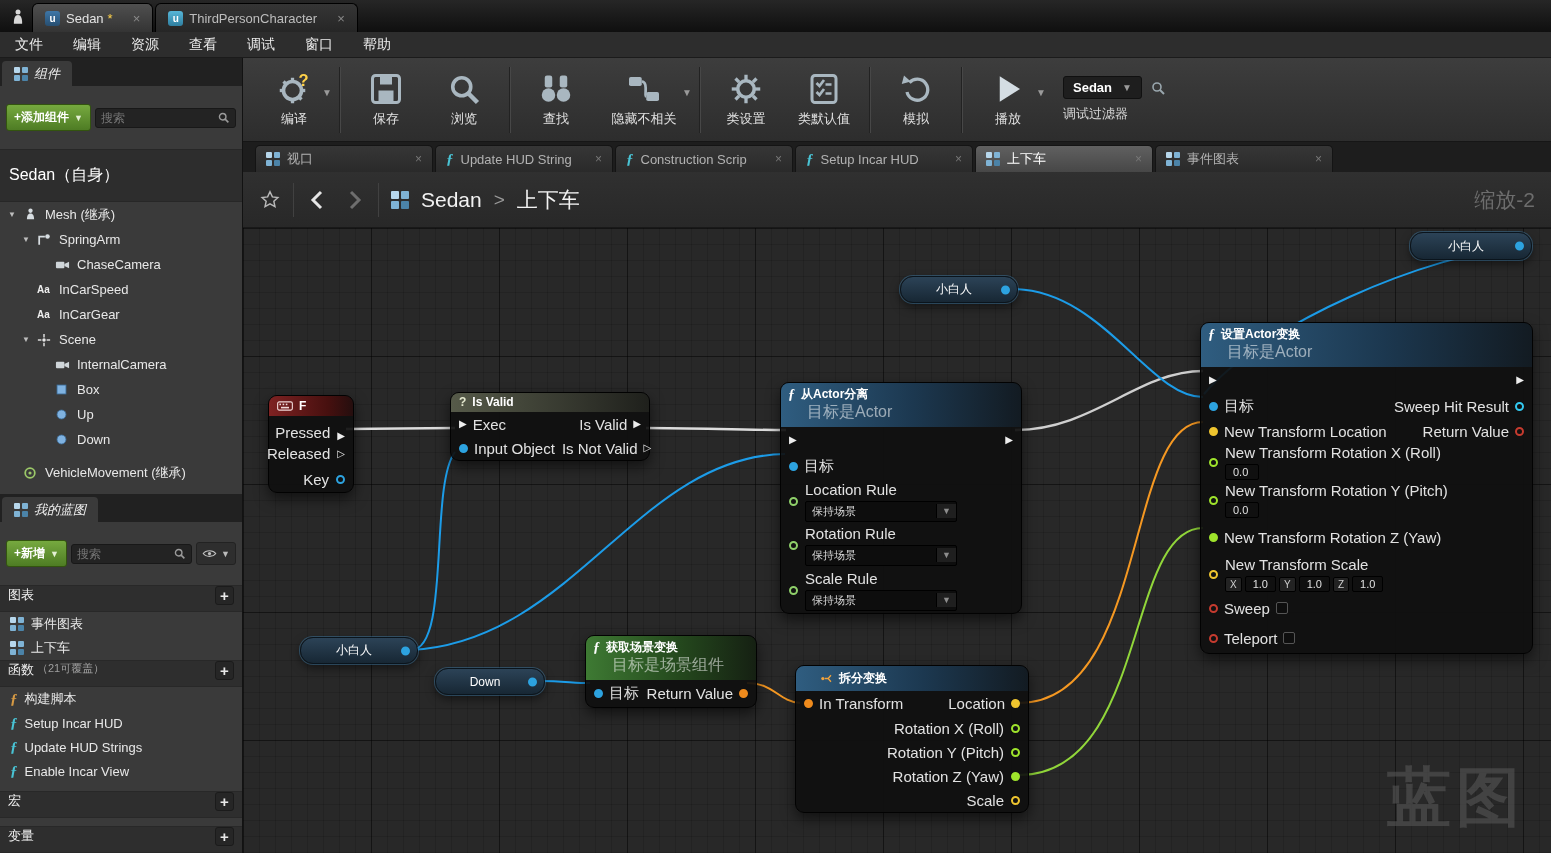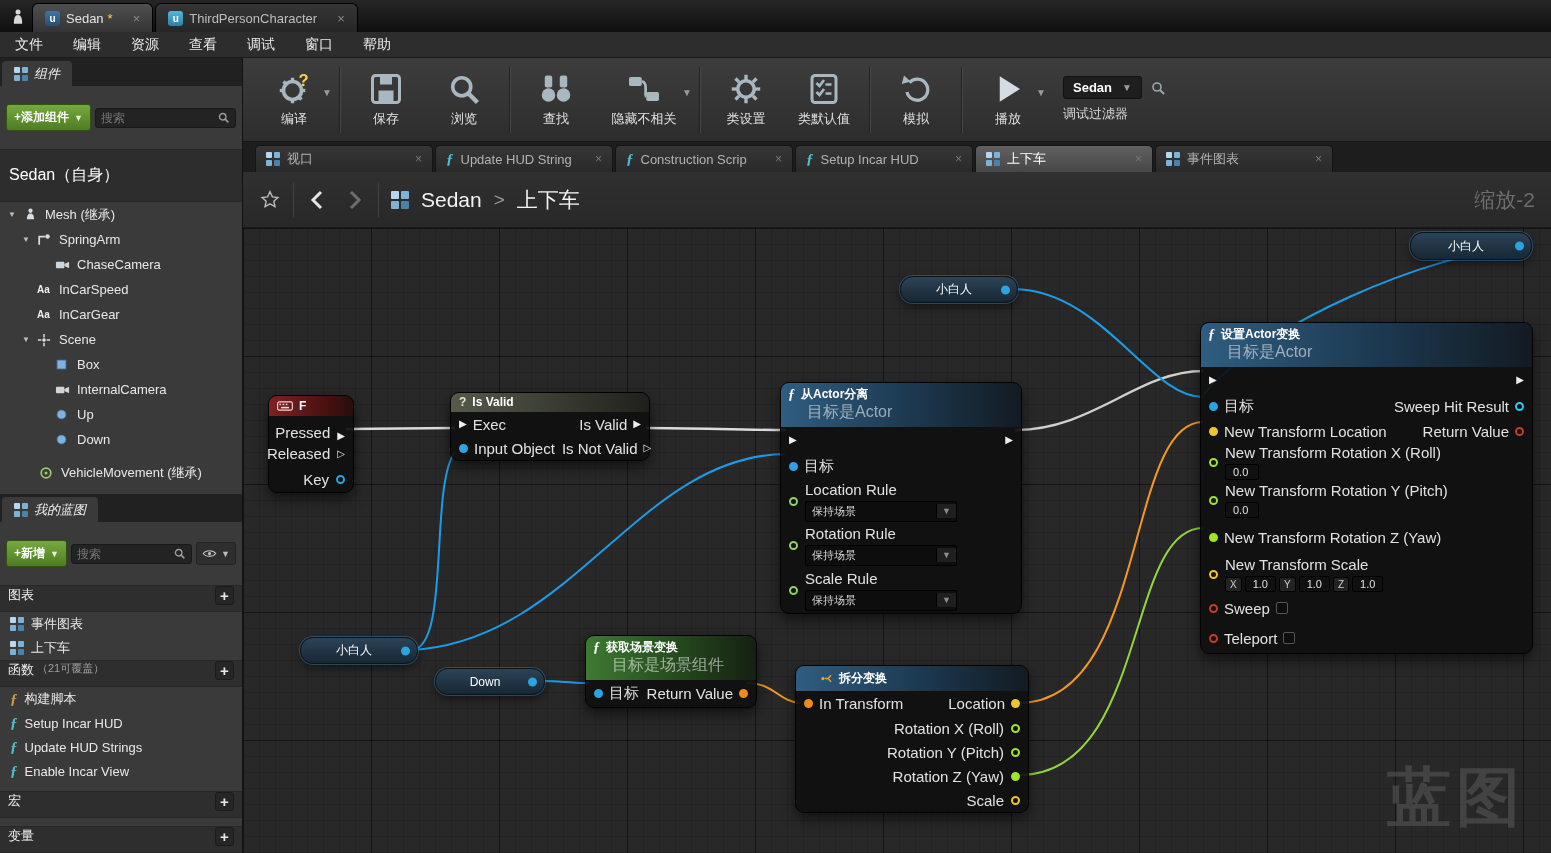--- a/index.html
+++ b/index.html
@@ -356,56 +356,56 @@
               <line x1="1" y1="8" x2="5" y2="8"></line>
               <line x1="11" y1="8" x2="15" y2="8"></line>
             </g>
           </svg>
         </span>
       <span>Scene</span>
     </div>
     <div class="trow" style="padding-left:38px;">
       <span class="tw"></span>
       <span class="ticon">
-          <svg viewBox="0 0 16 16" width="13" height="13">
-            <rect x="2.5" y="2.5" width="11" height="11" fill="#7fb2e0" stroke="#3c6f9e"></rect>
-          </svg>
-        </span>
-      <span>Box</span>
-    </div>
-    <div class="trow" style="padding-left:38px;">
-      <span class="tw"></span>
-      <span class="ticon">
           <svg viewBox="0 0 16 16" width="15" height="15">
             <rect x="1" y="5" width="9" height="7" rx="1" fill="#cfd5d9"></rect>
             <path d="M10 7.5 l5 -2.5 v7 l-5 -2.5z" fill="#cfd5d9"></path>
           </svg>
         </span>
       <span>InternalCamera</span>
     </div>
     <div class="trow" style="padding-left:38px;">
       <span class="tw"></span>
       <span class="ticon">
           <svg viewBox="0 0 16 16" width="13" height="13">
-            <circle cx="8" cy="8" r="5.5" fill="#7fb2e0" stroke="#3c6f9e"></circle>
-          </svg>
-        </span>
-      <span>Up</span>
+            <rect x="2.5" y="2.5" width="11" height="11" fill="#7fb2e0" stroke="#3c6f9e"></rect>
+          </svg>
+        </span>
+      <span>Box</span>
     </div>
     <div class="trow" style="padding-left:38px;">
       <span class="tw"></span>
       <span class="ticon">
           <svg viewBox="0 0 16 16" width="13" height="13">
             <circle cx="8" cy="8" r="5.5" fill="#7fb2e0" stroke="#3c6f9e"></circle>
           </svg>
         </span>
+      <span>Up</span>
+    </div>
+    <div class="trow" style="padding-left:38px;">
+      <span class="tw"></span>
+      <span class="ticon">
+          <svg viewBox="0 0 16 16" width="13" height="13">
+            <circle cx="8" cy="8" r="5.5" fill="#7fb2e0" stroke="#3c6f9e"></circle>
+          </svg>
+        </span>
       <span>Down</span>
     </div>
     <div class="gap8"></div>
-    <div class="trow" style="padding-left:22px;">
+    <div class="trow" style="padding-left:6px;">
       <span class="tw"></span>
       <span class="ticon">
           <svg viewBox="0 0 16 16" width="14" height="14">
             <circle cx="8" cy="8" r="5.5" fill="none" stroke="#9bc868" stroke-width="2"></circle>
             <circle cx="8" cy="8" r="1.8" fill="#9bc868"></circle>
           </svg>
         </span>
       <span>VehicleMovement (继承)</span>
     </div>
 

